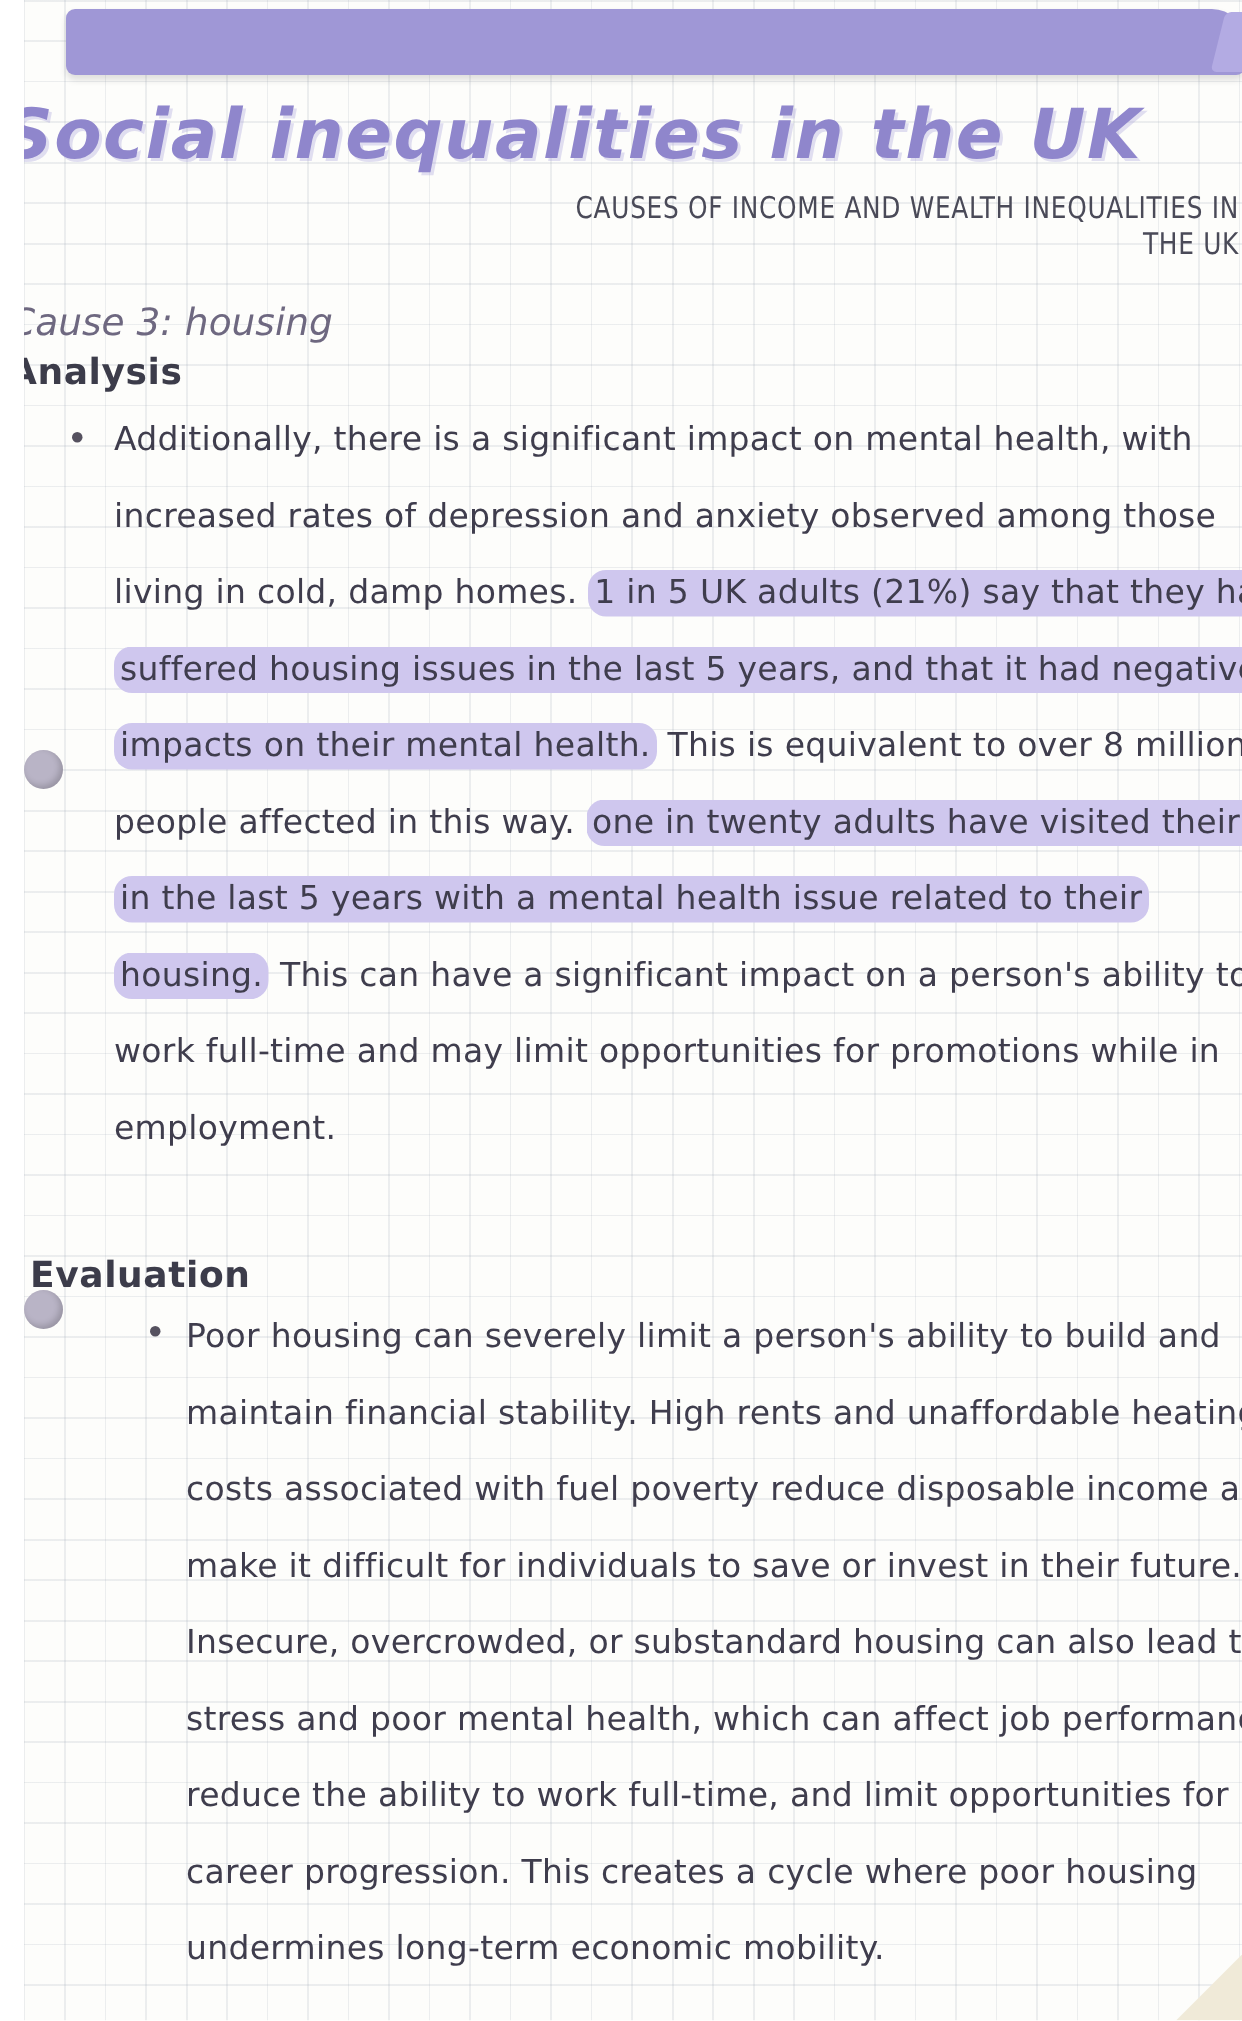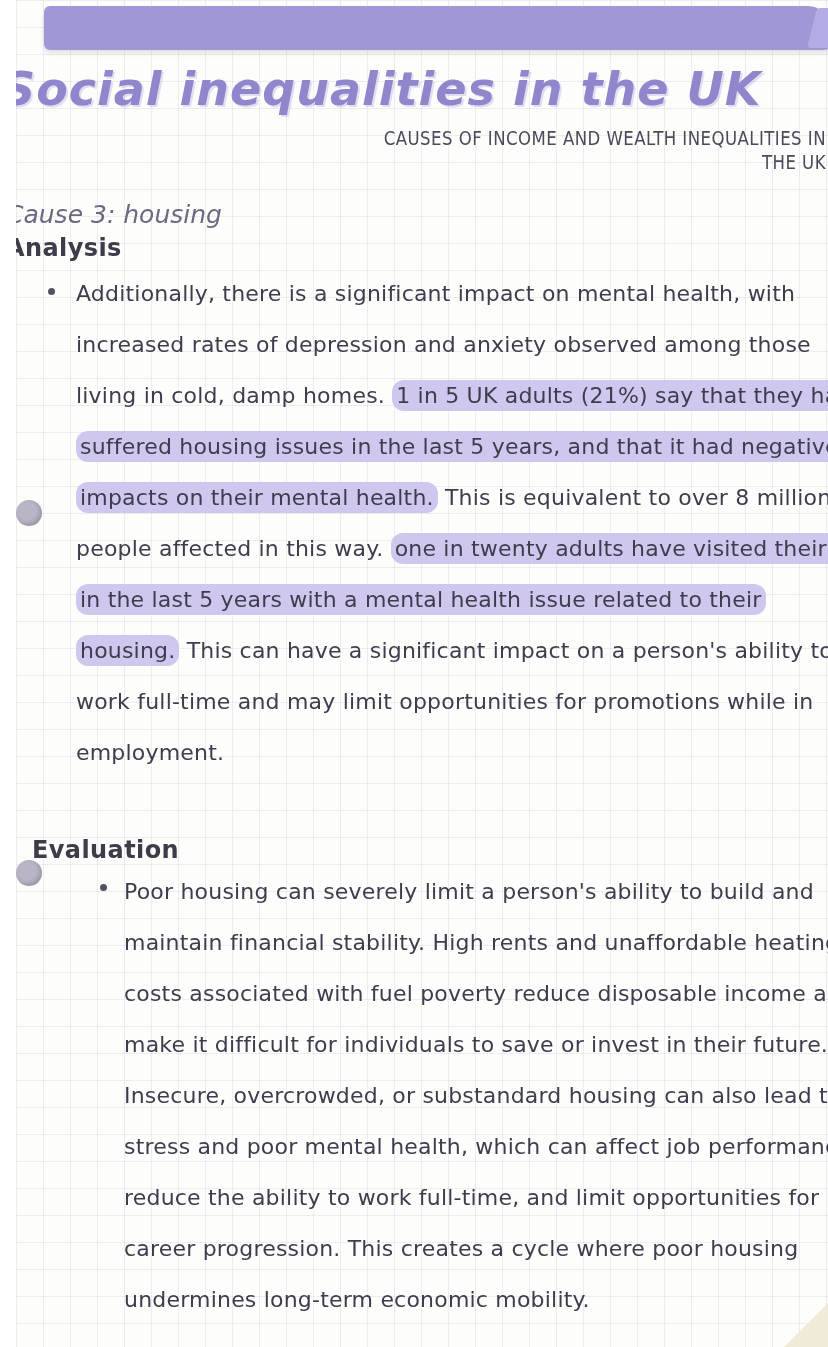--- a/index.html
+++ b/index.html
@@ -99,21 +99,21 @@
   }
   .section-heading {
     position: absolute;
     left: -10px;
     font-size: 24px;
     font-weight: bold;
     color: #3c3c4a;
     letter-spacing: 0.4px;
   }
   #analysis-heading { top: 234px; }
-  #evaluation-heading { top: 836px; left: 16px; text-align: right; }
+  #evaluation-heading { top: 836px; left: 4px; text-align: right; }
 
   .bullet-dot {
     position: absolute;
     width: 7px;
     height: 7px;
     border-radius: 50%;
     background: #55515f;
   }
   .para {
     position: absolute;

